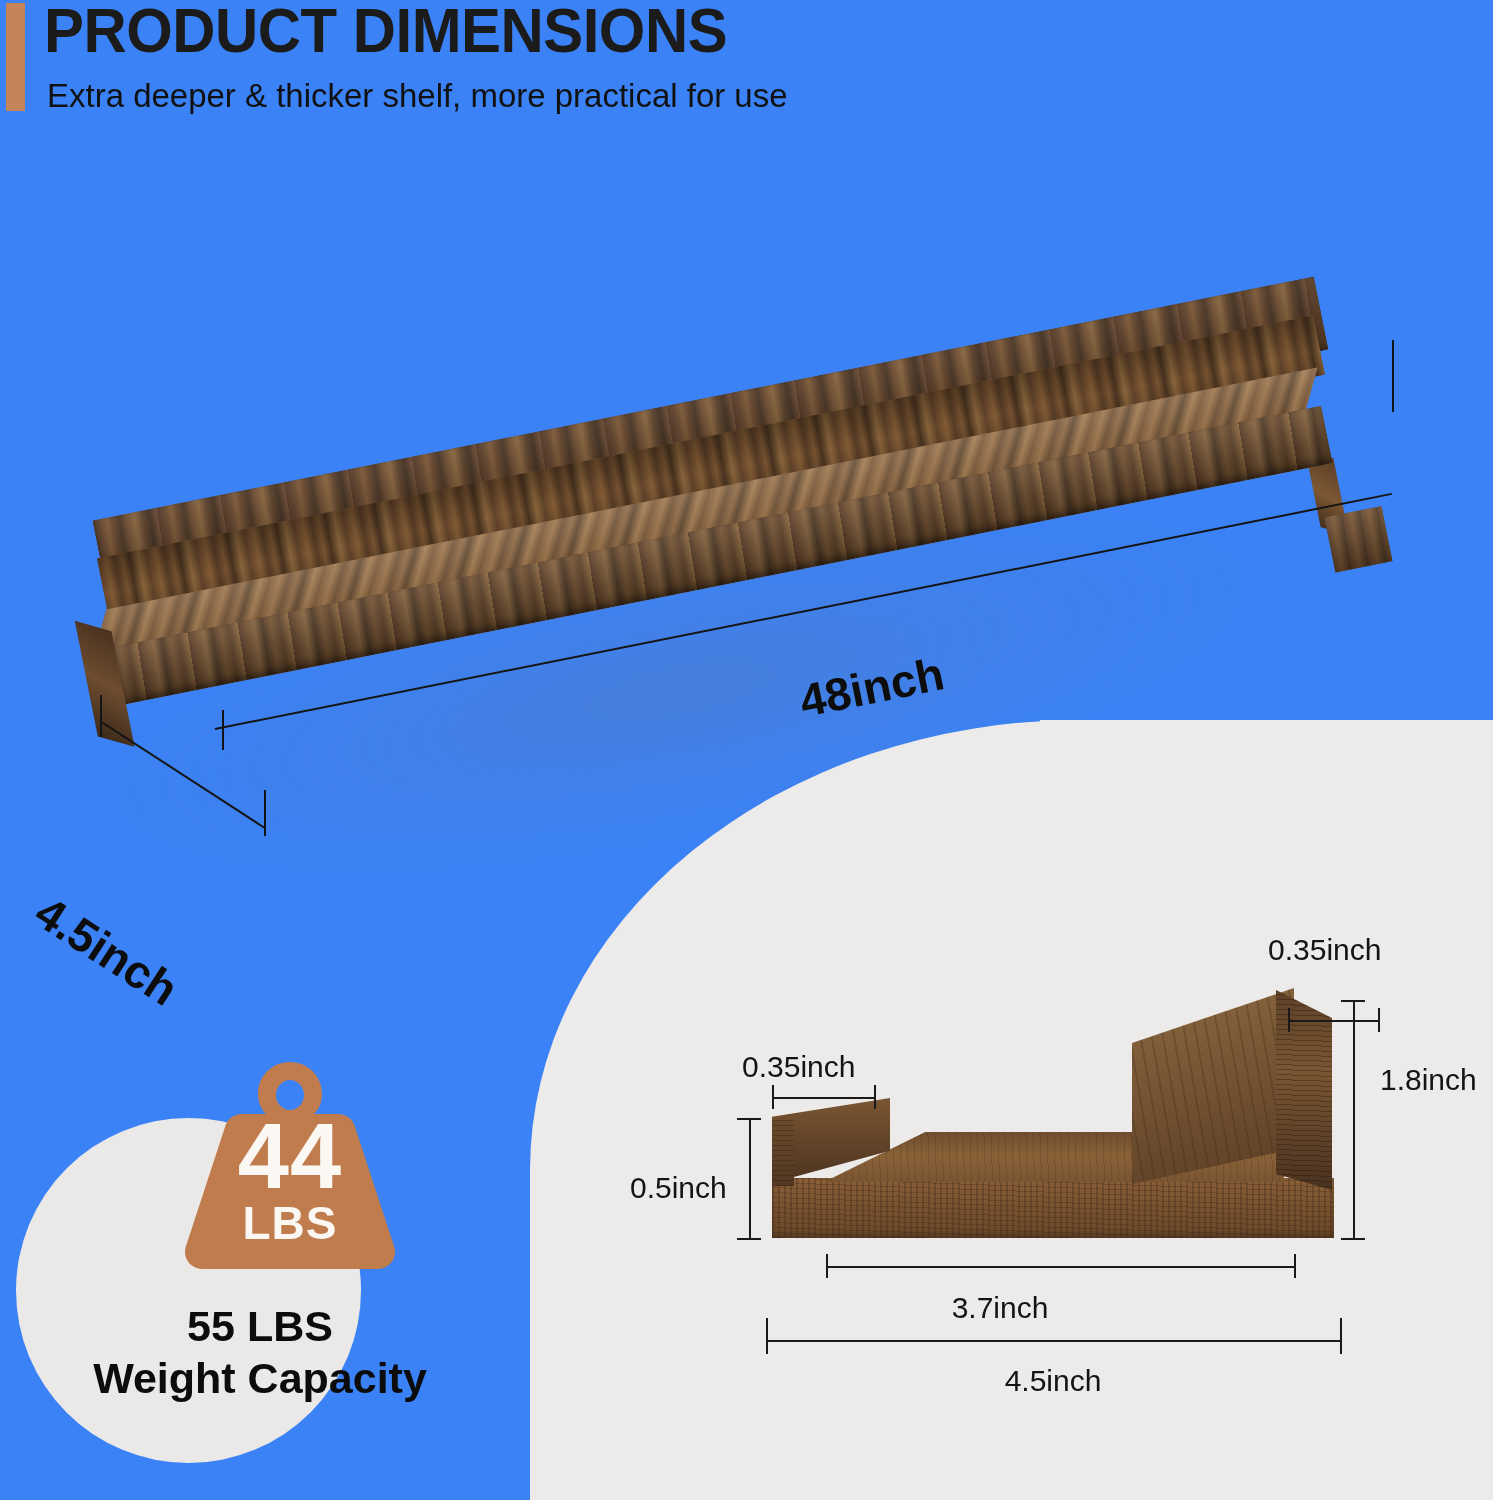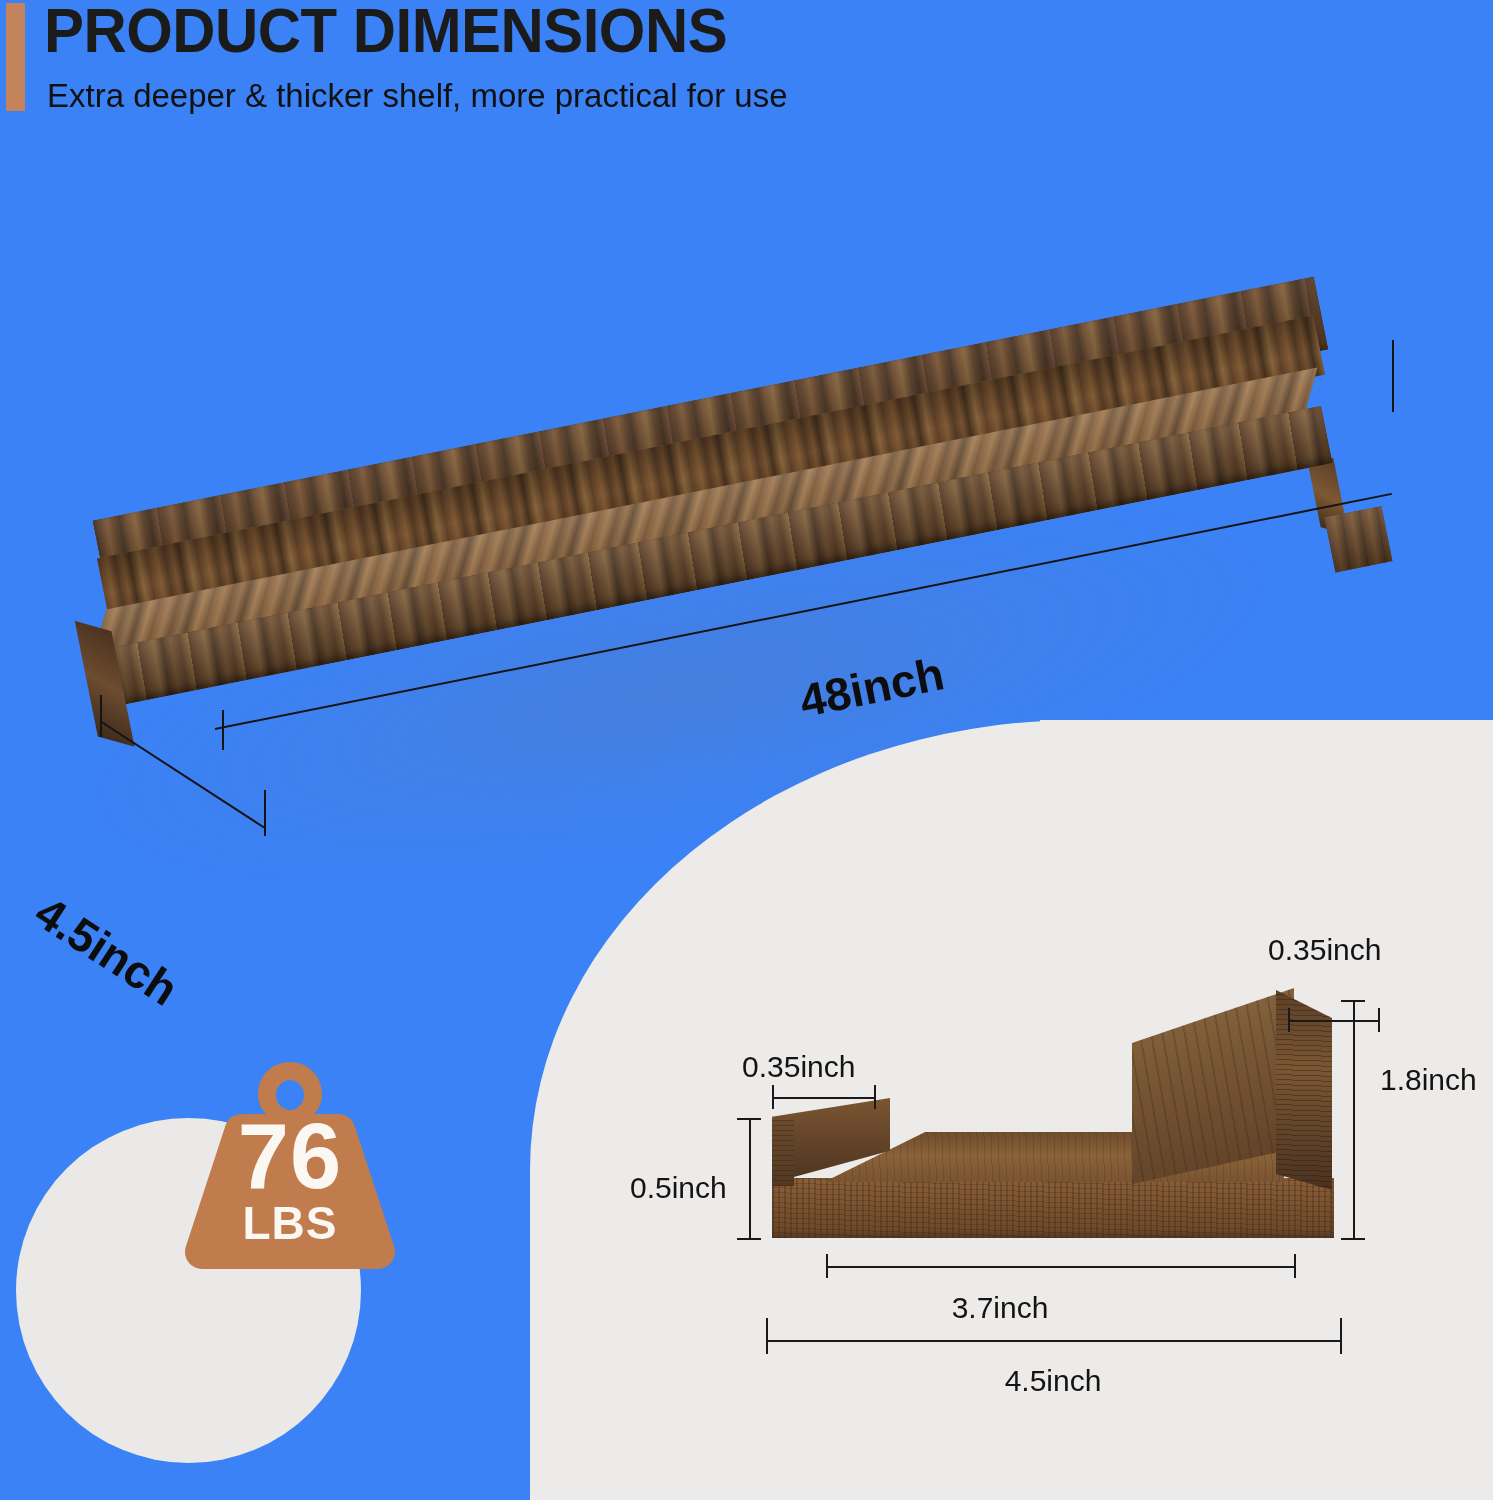--- a/index.html
+++ b/index.html
@@ -540,18 +540,20 @@
                C 177 61 170 56 162 56
                L 138 56
                C 143 51 146 44 146 36
                C 146 18 132 4 114 4 Z
                M 114 22
                C 122 22 128 29 128 37
                C 128 45 122 52 114 52
                C 106 52 100 45 100 37
                C 100 29 106 22 114 22 Z" fill="#c07c4d"></path>
     </svg>
-    <div class="weight-num">76</div>
+    <div class="weight-num">44</div>
     <div class="weight-unit">LBS</div>
   </div>
 
+  <div class="weight-caption">55 LBS
+Weight Capacity</div>
 
 </div>
 
 </body></html>

